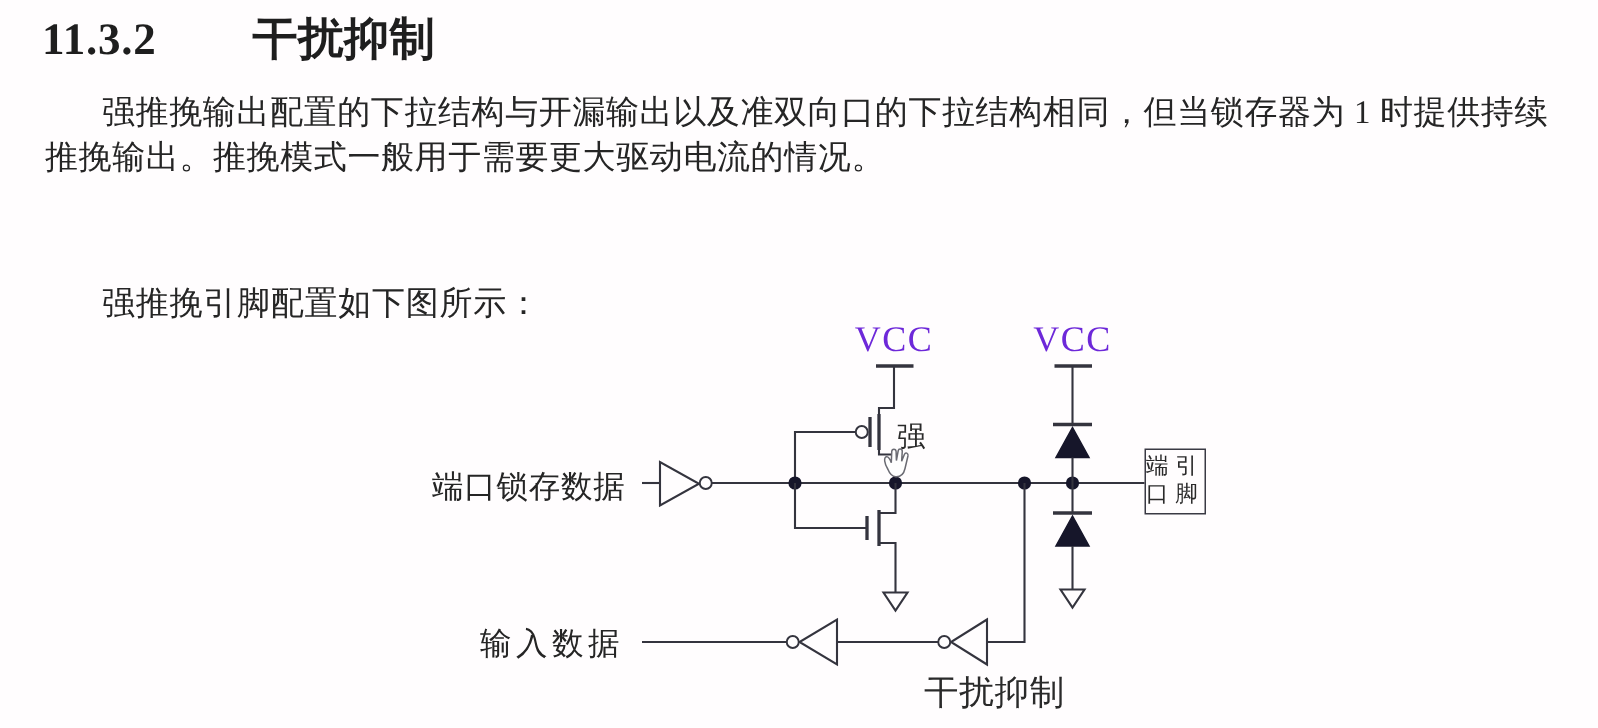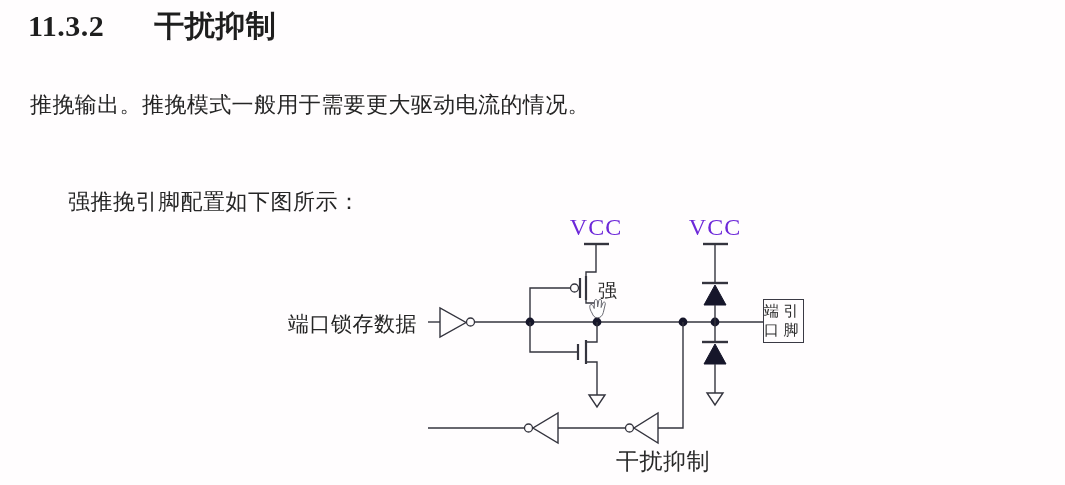--- a/index.html
+++ b/index.html
@@ -9,21 +9,21 @@
     --bg:#fffdfe;
   }
   html,body{margin:0;padding:0;}
   body{background:#ffffff;font-family:"Liberation Serif","DejaVu Serif",serif;}
   #page{
     position:relative;width:1065px;height:485px;background:var(--bg);
     overflow:hidden;color:var(--text);
   }
   .abs{position:absolute;}
   
-  .title-row{top:6px;left:28px;display:flex;align-items:baseline;gap:50px;
+  .title-row{top:6px;left:28px;display:flex;align-items:baseline;gap:64px;
     font-weight:bold;font-size:30px;letter-spacing:.5px;}
   .body-line{font-size:22px;letter-spacing:.4px;white-space:nowrap;color:#252525;}
   .line1{top:60px;left:68px;}
   .line2{top:90px;left:30px;}
   .caption{top:147px;left:68px;font-size:22px;letter-spacing:.5px;color:#252525;margin-top:40px;}
   
   .vcc{font-size:24px;letter-spacing:1px;width:56px;text-align:center;color:#6d28d9;}
   .vcc1{top:214px;left:568px;}
   .vcc2{top:214px;left:687px;}
   .strong-label{top:278px;left:598px;font-size:19px;color:#2a2a2a;}
@@ -54,28 +54,30 @@
 </head>
 <body>
 
 <div id="page">
 
   <div class="abs title-row">
     <span>11.3.2</span>
     <span>干扰抑制</span>
   </div>
 
+  <div class="abs body-line line1">强推挽输出配置的下拉结构与开漏输出以及准双向口的下拉结构相同，但当锁存器为 1 时提供持续</div>
   <div class="abs body-line line2">推挽输出。推挽模式一般用于需要更大驱动电流的情况。</div>
 
   <div class="abs caption">强推挽引脚配置如下图所示：</div>
 
   <div class="abs vcc vcc1">VCC</div>
   <div class="abs vcc vcc2">VCC</div>
   <div class="abs strong-label">强</div>
   <div class="abs latch-label">端口锁存数据</div>
+  <div class="abs input-label">输入数据</div>
   <div class="abs noise-label">干扰抑制</div>
 
   <div class="abs pin-box">
     <span>端口</span>
     <span>引脚</span>
   </div>
 
   <svg width="540" height="270" viewBox="0 0 540 270">
 
     <g>

